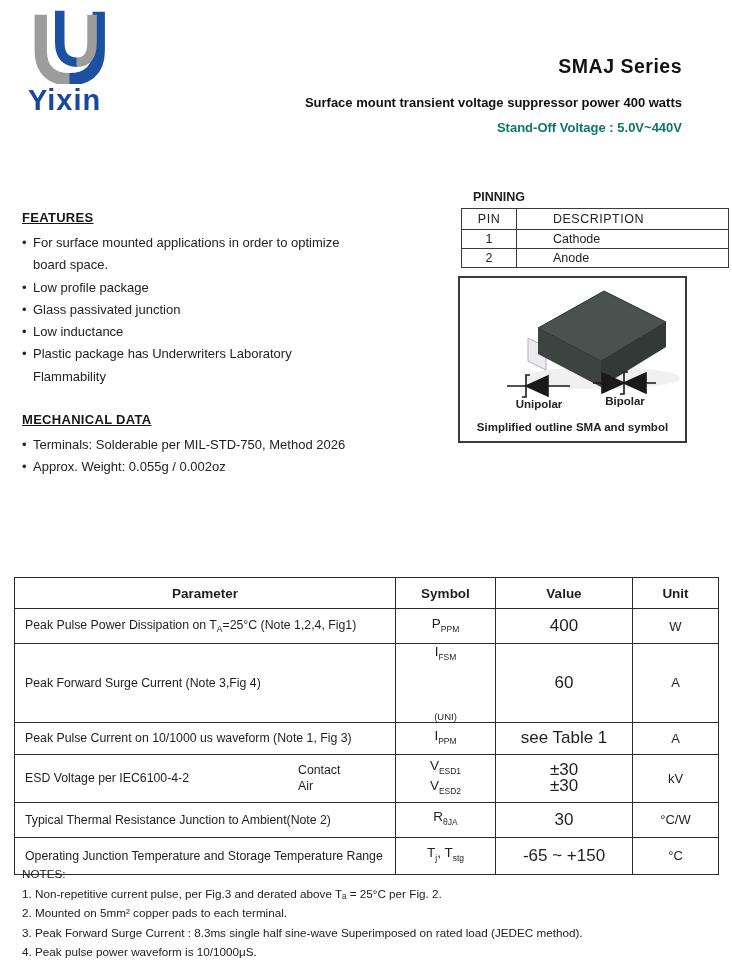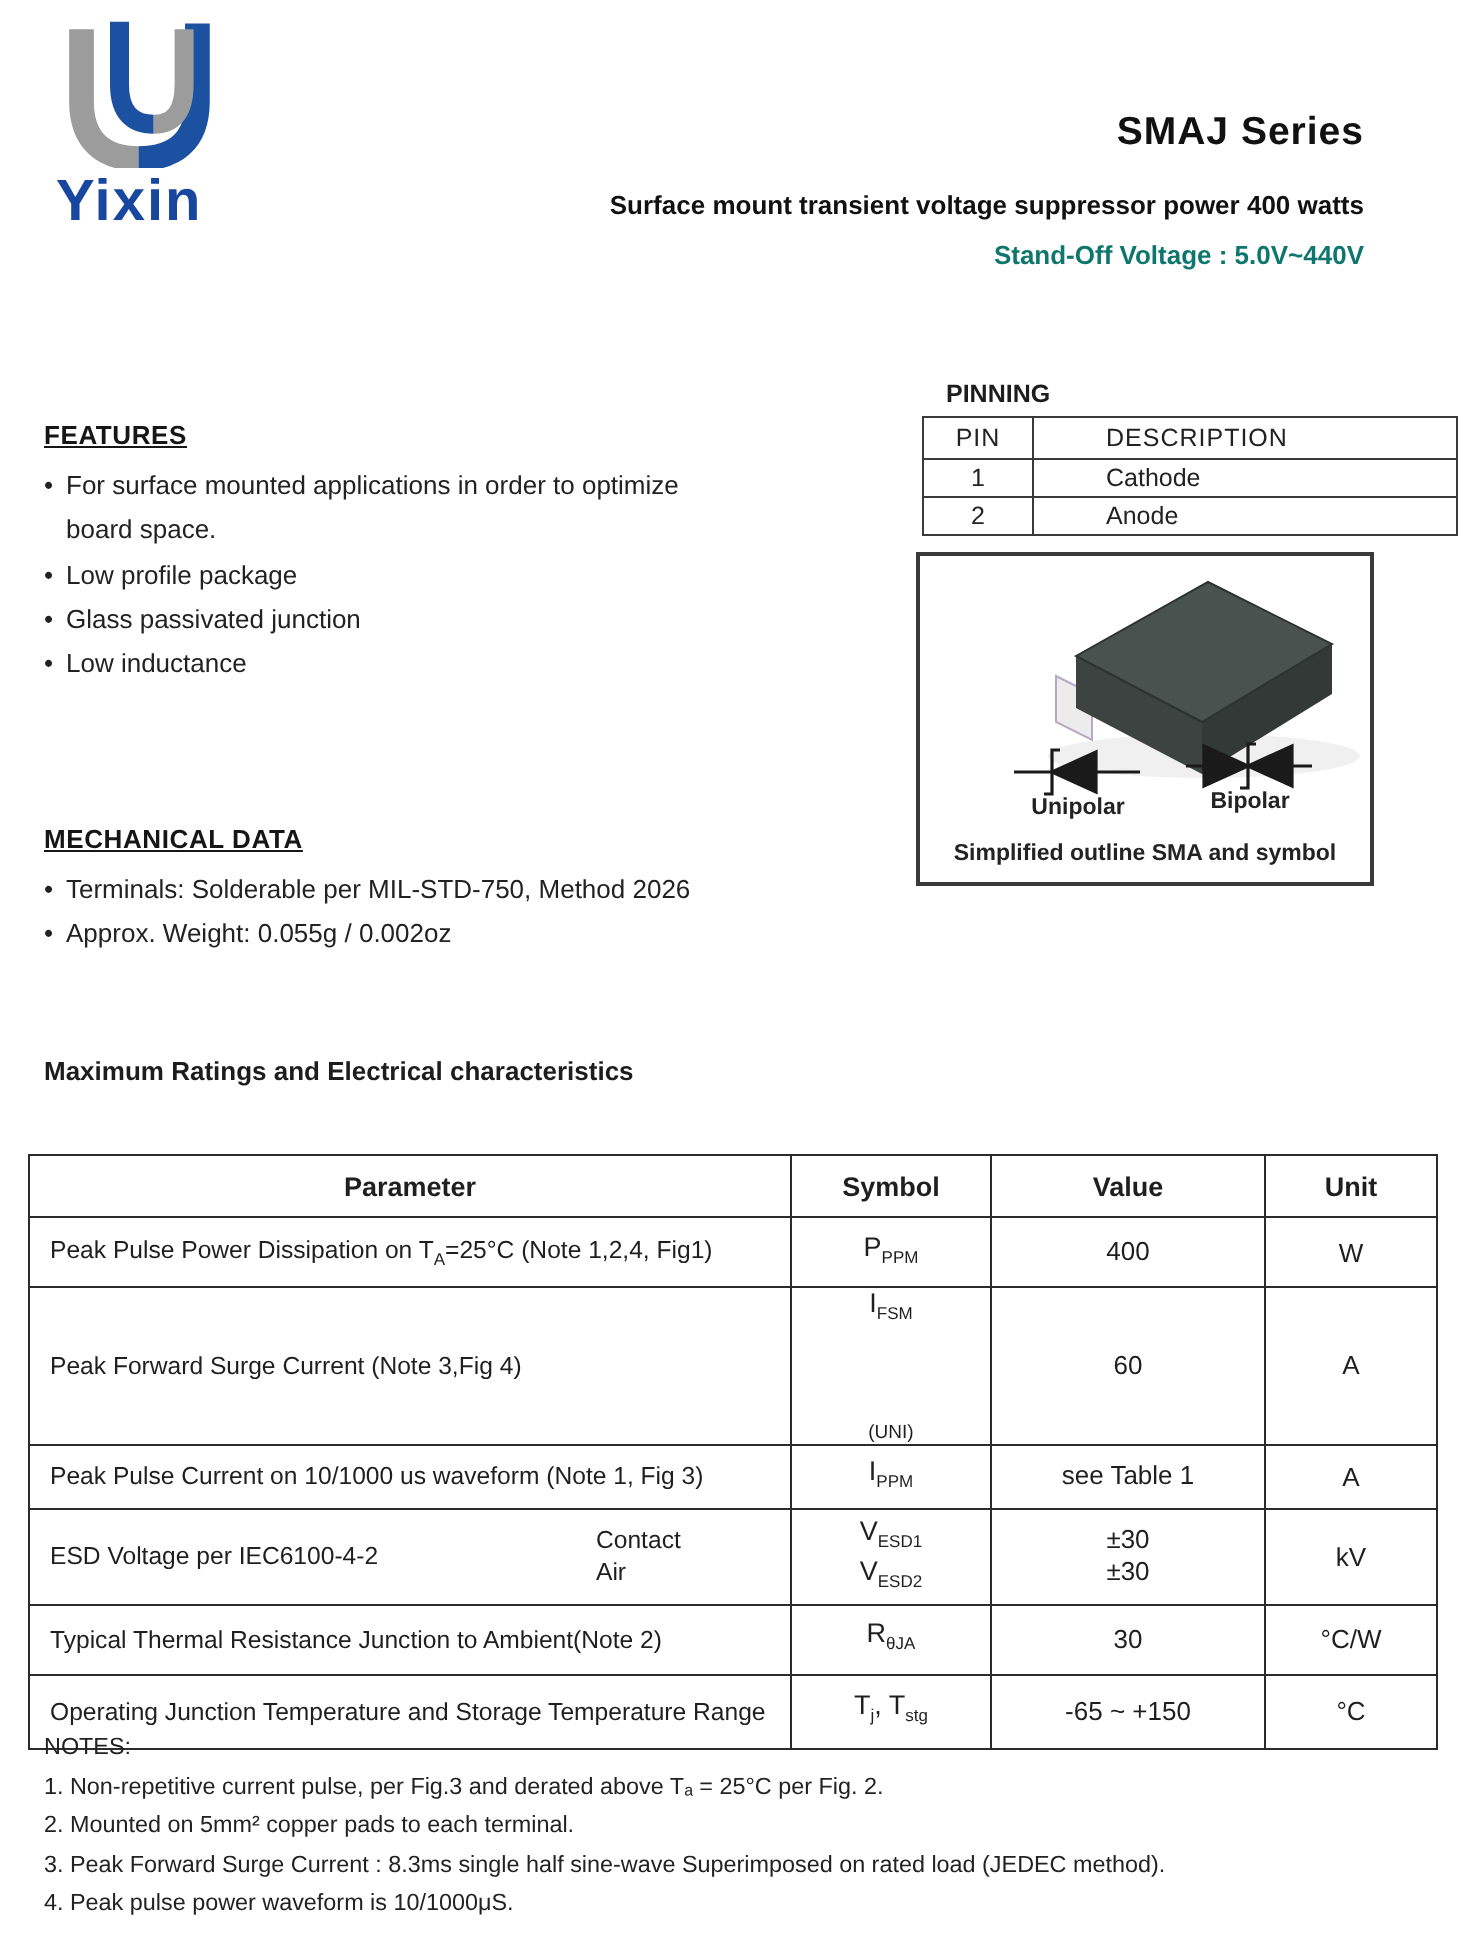--- a/index.html
+++ b/index.html
@@ -59,21 +59,21 @@
   .ratings-h2 { position:absolute; left:22px; top:548px; font-size:13px; font-weight:bold; }
   
   .main-table {
     position:absolute; left:14px; top:577px; width:704px;
     border-collapse:collapse; table-layout:fixed; color:#1f1f1f;
   }
   .main-table th, .main-table td { border:1.6px solid #2b2b2b; }
   .main-table thead th { height:31px; font-size:13.5px; font-weight:bold; text-align:center; }
   .main-table .param { font-size:12.3px; text-align:left; padding-left:10px; position:relative; }
   .main-table .sym { font-size:13.5px; text-align:center; line-height:15px; }
-  .main-table .val { font-size:13px; text-align:center; line-height:16px; }
+  .main-table .val { font-size:17px; text-align:center; line-height:16px; }
   .main-table .unit { font-size:13px; text-align:center; }
   .main-table sub { font-size:8.5px; }
   .sym-note { font-size:9.5px; line-height:11px;margin-top:46px; }
   .cond {
     position:absolute; left:283px; top:50%; transform:translateY(-50%);
     font-size:12.3px; line-height:16px;
   }
   tr.r0 { height:35px; } tr.r1 { height:38px; } tr.r2 { height:32px; }
   tr.r3 { height:48px; } tr.r4 { height:35px; } tr.r5 { height:37px; }
   
@@ -117,20 +117,21 @@
       </tr>
     </tbody>
   </table>
 
   <div class="sec-head" style="left:22px; top:210px;">FEATURES</div>
   <div class="bullet-list" style="left:22px; top:232px;">
     <div class="li">For surface mounted applications in order to optimize board space.</div>
     <div class="li">Low profile package</div>
     <div class="li">Glass passivated junction</div>
     <div class="li">Low inductance</div>
+    <div class="li">Plastic package has Underwriters Laboratory Flammability</div>
   </div>
 
   <div class="sec-head" style="left:22px; top:412px;">MECHANICAL DATA</div>
   <div class="bullet-list" style="left:22px; top:434px;">
     <div class="li" style="max-width:440px;">Terminals: Solderable per MIL-STD-750, Method 2026</div>
     <div class="li" style="max-width:440px;">Approx. Weight: 0.055g / 0.002oz</div>
   </div>
 
   <div class="pkg-box">
     <svg width="225" height="163" viewBox="0 0 225 163">
@@ -154,21 +155,20 @@
         <polygon points="142,95 142,115 164,105"></polygon>
         <polygon points="186,95 186,115 164,105"></polygon>
         <path d="M168,94 L164,94 L164,116 L160,116" fill="none"></path>
       </g>
     </svg>
     <div class="pkg-label" style="left:42px; top:120px; width:74px;">Unipolar</div>
     <div class="pkg-label" style="left:128px; top:117px; width:74px;">Bipolar</div>
     <div class="pkg-caption">Simplified outline SMA and symbol</div>
   </div>
 
-  <div class="ratings-h1">Maximum Ratings and Electrical characteristics</div>
 
   <table class="main-table">
     <colgroup>
         <col style="width:381px">
         <col style="width:100px">
         <col style="width:137px">
         <col style="width:86px">
       </colgroup>
     <thead>
       <tr>

